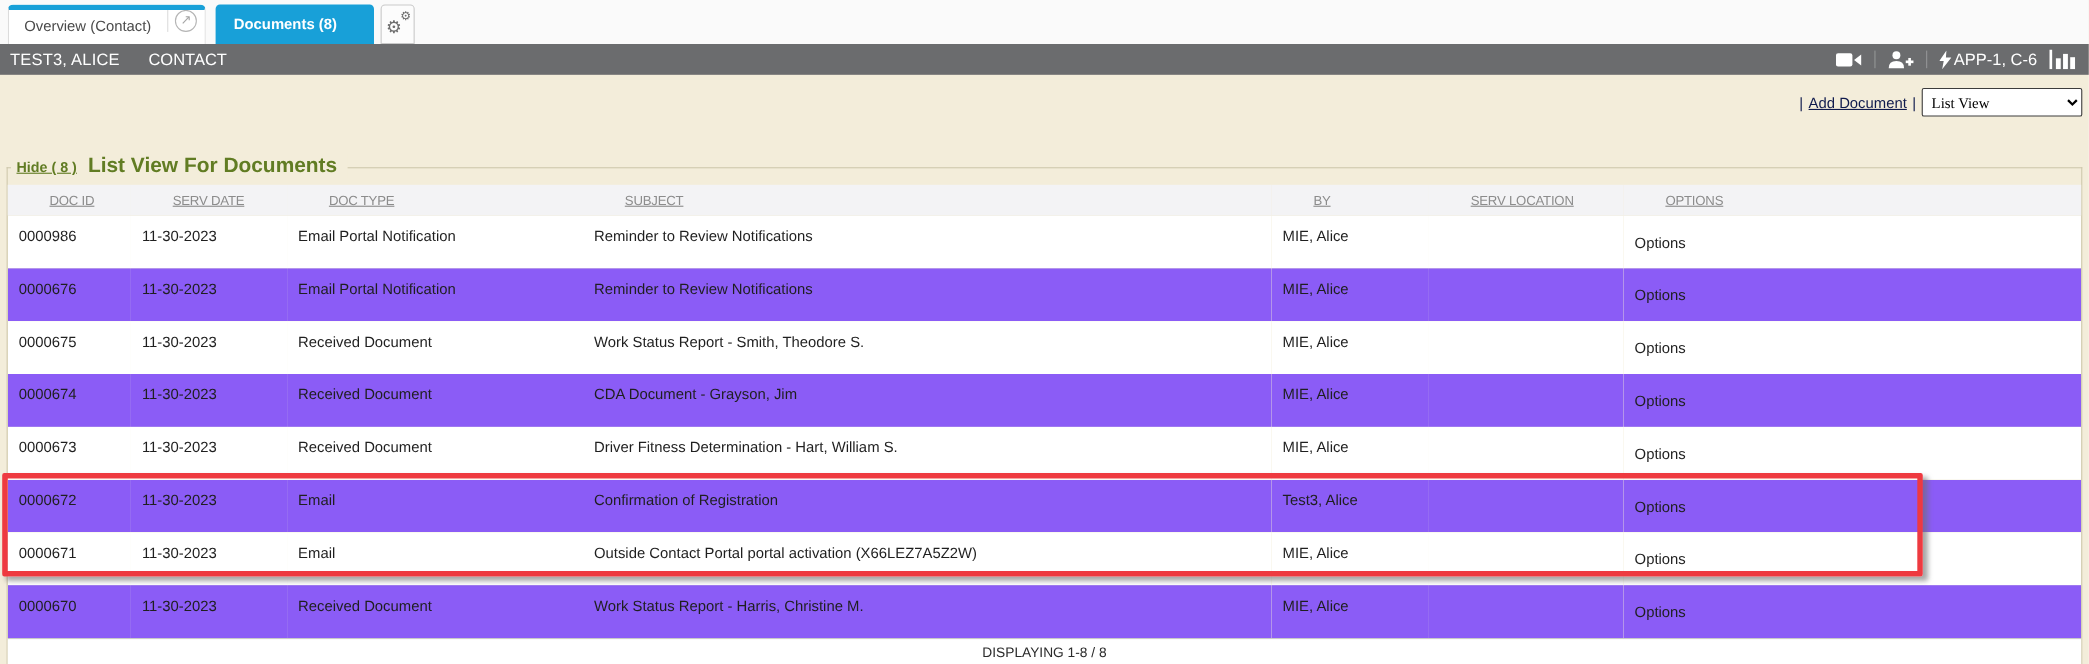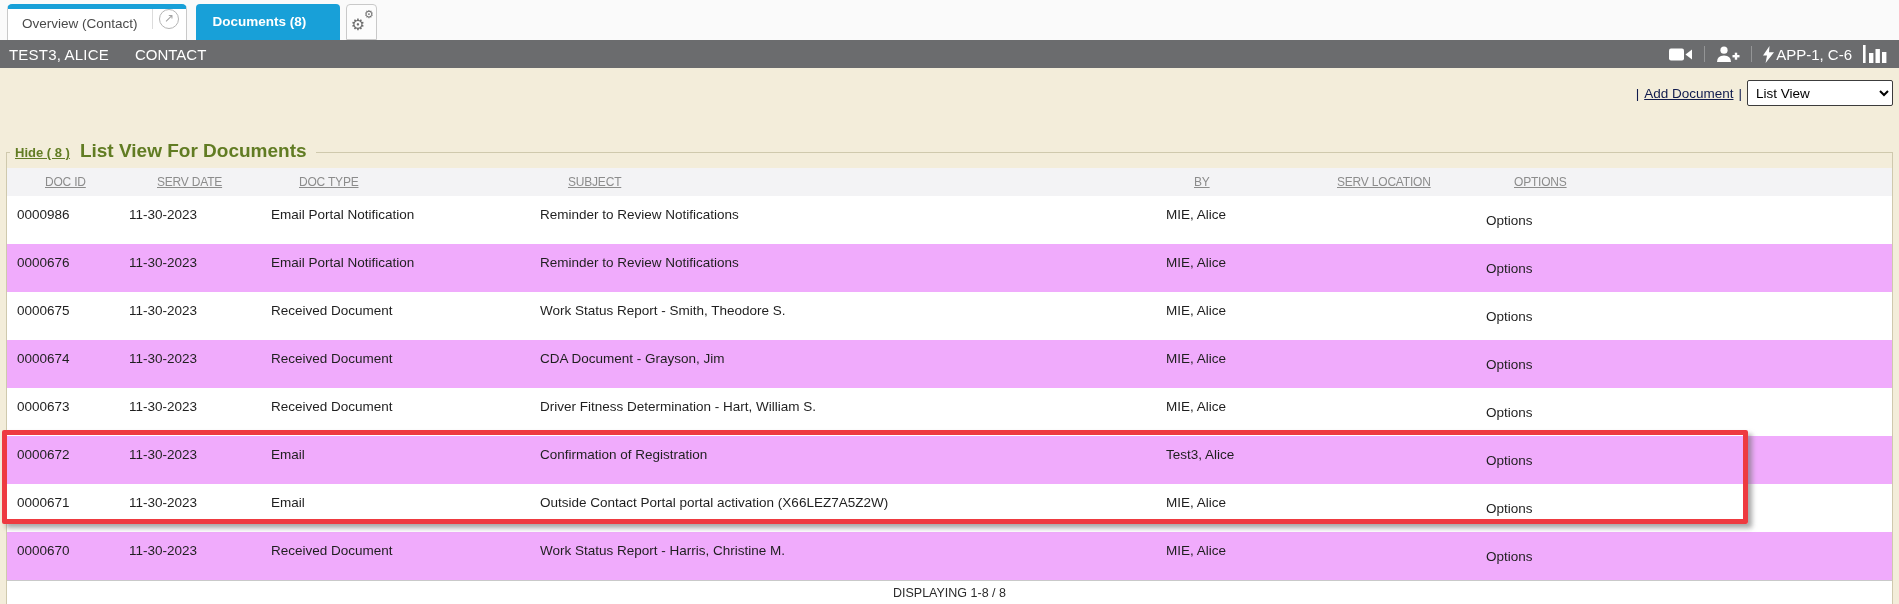--- a/index.html
+++ b/index.html
@@ -59,21 +59,21 @@
 
   
   .content { padding: 12px 6px 0 6px; }
   .actions-row {
     height: 26px; display: flex; justify-content: flex-end;
     align-items: center; gap: 5px; font-size: 13.5px; color: #101b4d;
   }
   .pipe { color: #101b4d; }
   .add-doc { color: #101b4d; text-decoration: underline; cursor: pointer; }
   .view-select {
-    width: 146px; height: 26px; font-size: 13.5px; font-family: Liberation Sans, sans-serif;
+    width: 146px; height: 26px; font-size: 13.5px; font-family: Liberation Serif, serif;
     border: 1px solid #3c3c3c; border-radius: 2px; background: #ffffff; padding: 0 4px;
   }
 
   
   .panel {
     margin-top: 46px; border: 1px solid #cfc9ad; border-bottom: none;
     position: relative; padding-top: 15px;
   }
   .panel-legend {
     position: absolute; top: -13px; left: 3px; background: #f3edda;
@@ -87,21 +87,21 @@
 
   
   table.docs { width: 100%; border-collapse: collapse; table-layout: fixed; }
   .docs thead tr { background: #f3f3f5; height: 28px; }
   .docs th {
     text-align: left; font-weight: normal; font-size: 12px; color: #8c8c8c;
     padding: 0 0 0 10px; letter-spacing: -0.2px; white-space: nowrap;
   }
   .docs th a { color: #8c8c8c; text-decoration: underline; cursor: pointer; margin-left: 28px; }
   .docs tbody tr { height: 48px; background: #ffffff; }
-  .docs tbody tr.alt { background: #f0abfc; }
+  .docs tbody tr.alt { background: #8b5cf6; }
   .docs td {
     vertical-align: top; padding: 11px 4px 0 10px; font-size: 13.5px;
     color: #1f1f1f; white-space: nowrap; overflow: hidden;
   }
   .docs td.opt { padding-top: 17px; }
   .docs td.opt span { cursor: pointer; }
   .docs-footer {
     border-top: 1px solid #c9c9c9; background: #ffffff; height: 42px;
     text-align: center; font-size: 12.5px; color: #2b2b2b; line-height: 24px;
   }

